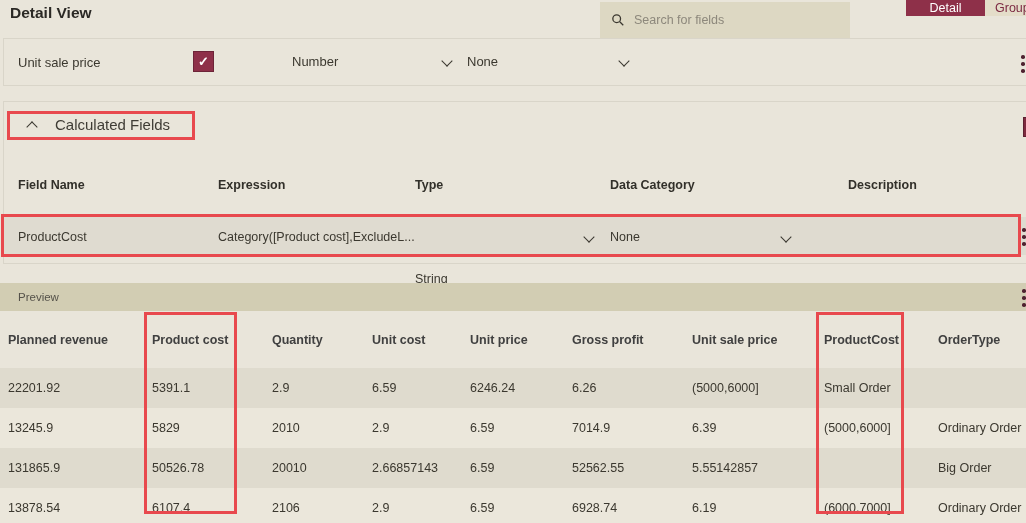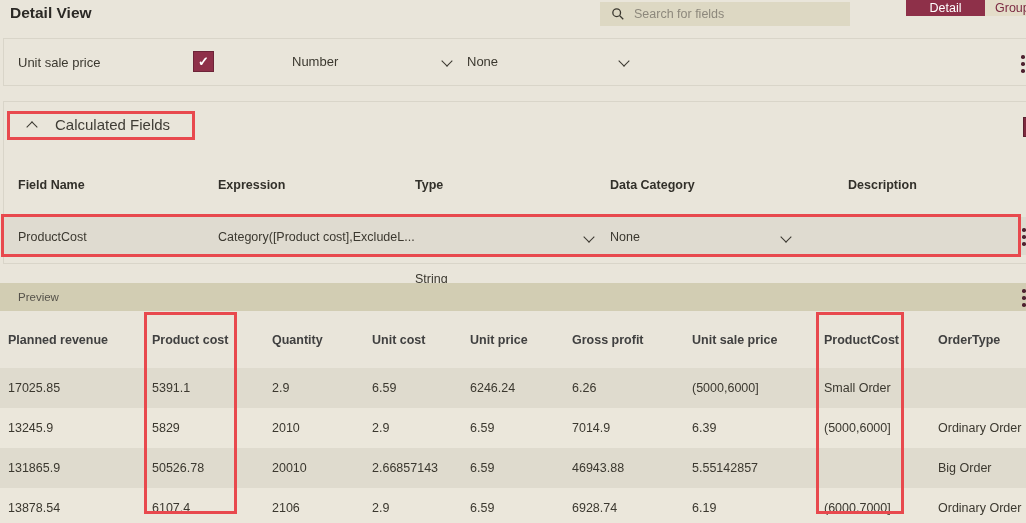--- a/index.html
+++ b/index.html
@@ -10,21 +10,21 @@
     background:#e9e5da;
     font-family:"Liberation Sans", sans-serif;
     color:#3b382f;
     font-size:13px;
   }
   .abs{position:absolute;}
 
   
   .page-title{left:10px;top:4px;font-size:15.5px;font-weight:bold;color:#2b2925;}
   .search-box{
-    left:600px;top:2px;width:250px;height:24px;
+    left:600px;top:2px;width:250px;height:36px;
     background:#ddd8c3;display:flex;align-items:center;gap:7px;
     padding-left:11px;box-sizing:border-box;
   }
   .search-box input{
     background:transparent;border:none;outline:none;
     font-family:"Liberation Sans",sans-serif;font-size:12.5px;color:#3b382f;width:190px;
   }
   .search-box input::placeholder{color:#8d887c;}
   .btn{
     top:0;height:16px;display:flex;align-items:center;justify-content:center;
@@ -154,21 +154,21 @@
       <div class="pv-cell">Quantity</div>
       <div class="pv-cell">Unit cost</div>
       <div class="pv-cell">Unit price</div>
       <div class="pv-cell">Gross profit</div>
       <div class="pv-cell">Unit sale price</div>
       <div class="pv-cell">ProductCost</div>
       <div class="pv-cell">OrderType</div>
     </div>
   <div>
       <div class="pv-row datarow dark">
-        <div class="pv-cell">17025.85</div>
+        <div class="pv-cell">22201.92</div>
         <div class="pv-cell">5391.1</div>
         <div class="pv-cell">2.9</div>
         <div class="pv-cell">6.59</div>
         <div class="pv-cell">6246.24</div>
         <div class="pv-cell">6.26</div>
         <div class="pv-cell">(5000,6000]</div>
         <div class="pv-cell">Small Order</div>
       </div>
       <div class="pv-row datarow light">
         <div class="pv-cell">13245.9</div>
@@ -180,21 +180,21 @@
         <div class="pv-cell">6.39</div>
         <div class="pv-cell">(5000,6000]</div>
         <div class="pv-cell">Ordinary Order</div>
       </div>
       <div class="pv-row datarow dark">
         <div class="pv-cell">131865.9</div>
         <div class="pv-cell">50526.78</div>
         <div class="pv-cell">20010</div>
         <div class="pv-cell">2.66857143</div>
         <div class="pv-cell">6.59</div>
-        <div class="pv-cell">46943.88</div>
+        <div class="pv-cell">52562.55</div>
         <div class="pv-cell">5.55142857</div>
         <div class="pv-cell"></div>
         <div class="pv-cell">Big Order</div>
       </div>
       <div class="pv-row datarow light">
         <div class="pv-cell">13878.54</div>
         <div class="pv-cell">6107.4</div>
         <div class="pv-cell">2106</div>
         <div class="pv-cell">2.9</div>
         <div class="pv-cell">6.59</div>

